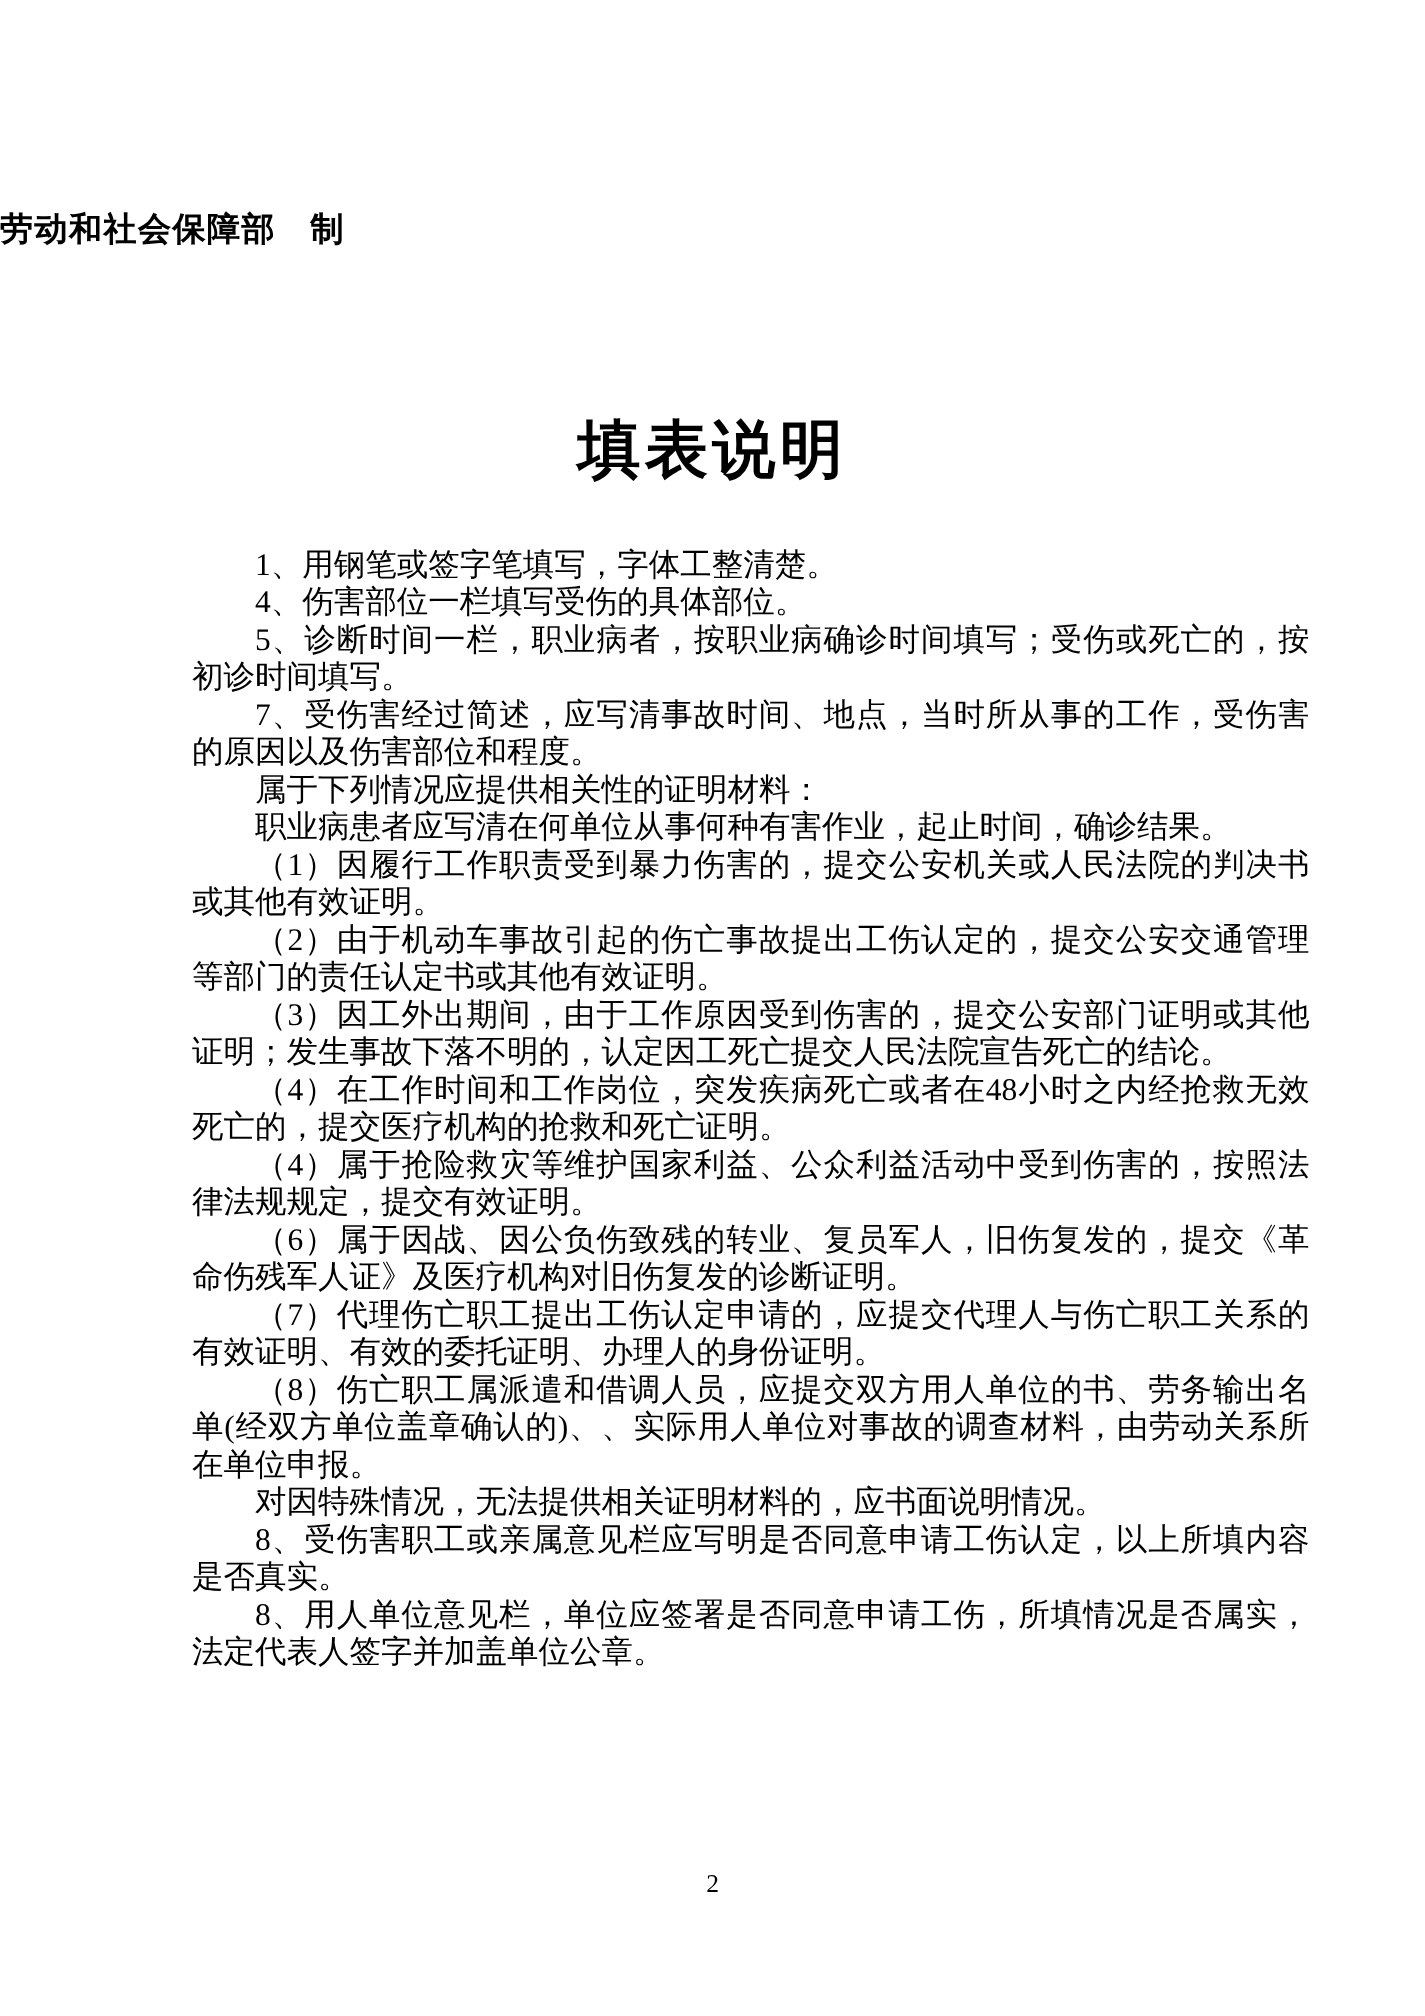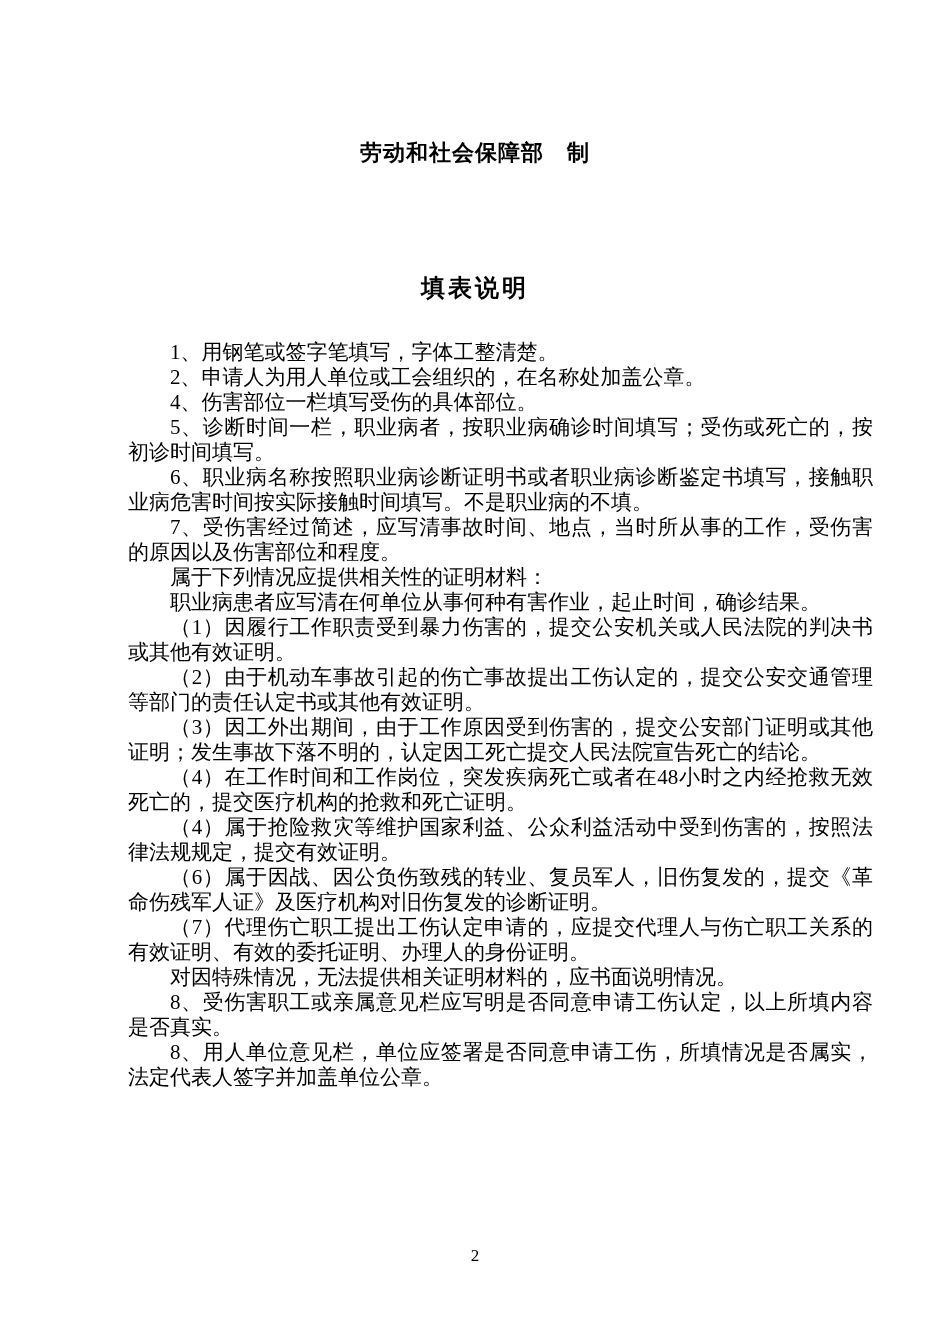--- a/index.html
+++ b/index.html
@@ -9,30 +9,30 @@
     height: 1344px;
     margin: 0 auto;
     background: #ffffff;
     color: #000000;
     position: relative;
     overflow: hidden;
     font-family: "Liberation Serif", "DejaVu Serif", serif;
   }
   .doc-header {
     padding-top: 138px;
-    text-align: center;
+    text-align: left;
     font-size: 22px;
     font-weight: bold;
     font-family: "Liberation Sans", "DejaVu Sans", sans-serif;
     letter-spacing: 1px;
   }
   .doc-title {
     margin-top: 104px;
     text-align: center;
-    font-size: 24px;
+    font-size: 42px;
     font-weight: bold;
     font-family: "Liberation Sans", "DejaVu Sans", sans-serif;
     letter-spacing: 3px;
   }
   .doc-body {
     margin-top: 36px;
     padding-left: 128px;
     padding-right: 77px;
     font-size: 21px;
     line-height: 25px;
@@ -56,33 +56,32 @@
 </head>
 <body>
 
 <div class="page">
   <div class="doc-header">劳动和社会保障部　制</div>
 
   <h1 class="doc-title">填表说明</h1>
 
   <div class="doc-body">
       <p class="para">1、用钢笔或签字笔填写，字体工整清楚。</p>
-      <p class="para">2、申请人为用人单位或工会组织的，在名称处加盖公章。</p>
       <p class="para">4、伤害部位一栏填写受伤的具体部位。</p>
       <p class="para">5、诊断时间一栏，职业病者，按职业病确诊时间填写；受伤或死亡的，按初诊时间填写。</p>
-      <p class="para">6、职业病名称按照职业病诊断证明书或者职业病诊断鉴定书填写，接触职业病危害时间按实际接触时间填写。不是职业病的不填。</p>
       <p class="para">7、受伤害经过简述，应写清事故时间、地点，当时所从事的工作，受伤害的原因以及伤害部位和程度。</p>
       <p class="para">属于下列情况应提供相关性的证明材料：</p>
       <p class="para">职业病患者应写清在何单位从事何种有害作业，起止时间，确诊结果。</p>
       <p class="para">（1）因履行工作职责受到暴力伤害的，提交公安机关或人民法院的判决书或其他有效证明。</p>
       <p class="para">（2）由于机动车事故引起的伤亡事故提出工伤认定的，提交公安交通管理等部门的责任认定书或其他有效证明。</p>
       <p class="para">（3）因工外出期间，由于工作原因受到伤害的，提交公安部门证明或其他证明；发生事故下落不明的，认定因工死亡提交人民法院宣告死亡的结论。</p>
       <p class="para">（4）在工作时间和工作岗位，突发疾病死亡或者在48小时之内经抢救无效死亡的，提交医疗机构的抢救和死亡证明。</p>
       <p class="para">（4）属于抢险救灾等维护国家利益、公众利益活动中受到伤害的，按照法律法规规定，提交有效证明。</p>
       <p class="para">（6）属于因战、因公负伤致残的转业、复员军人，旧伤复发的，提交《革命伤残军人证》及医疗机构对旧伤复发的诊断证明。</p>
       <p class="para">（7）代理伤亡职工提出工伤认定申请的，应提交代理人与伤亡职工关系的有效证明、有效的委托证明、办理人的身份证明。</p>
+      <p class="para">（8）伤亡职工属派遣和借调人员，应提交双方用人单位的书、劳务输出名单(经双方单位盖章确认的)、、实际用人单位对事故的调查材料，由劳动关系所在单位申报。</p>
       <p class="para">对因特殊情况，无法提供相关证明材料的，应书面说明情况。</p>
       <p class="para">8、受伤害职工或亲属意见栏应写明是否同意申请工伤认定，以上所填内容是否真实。</p>
       <p class="para">8、用人单位意见栏，单位应签署是否同意申请工伤，所填情况是否属实，法定代表人签字并加盖单位公章。</p>
     </div>
 
   <div class="page-number">2</div>
 </div>
 
 </body></html>

